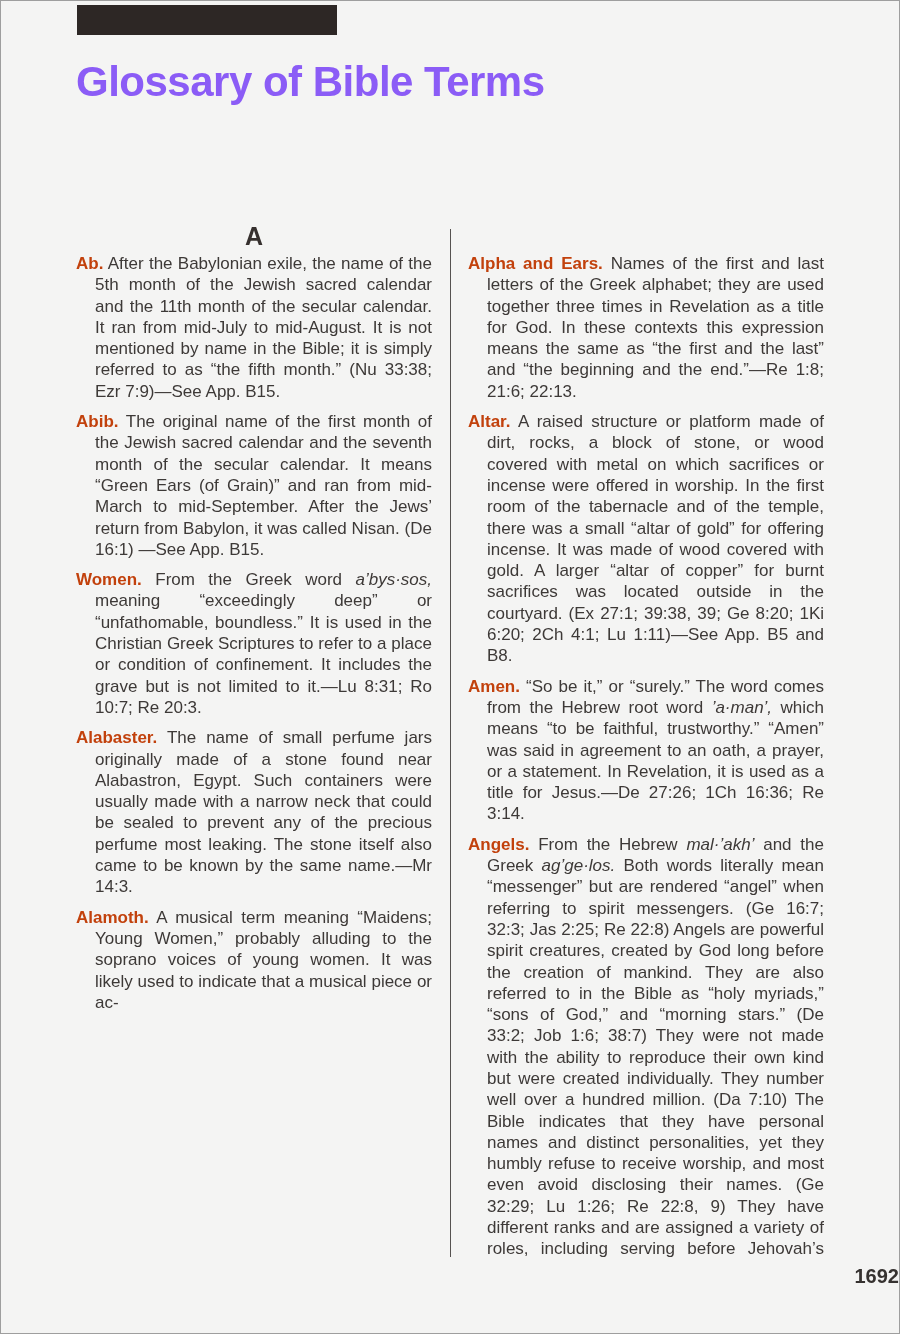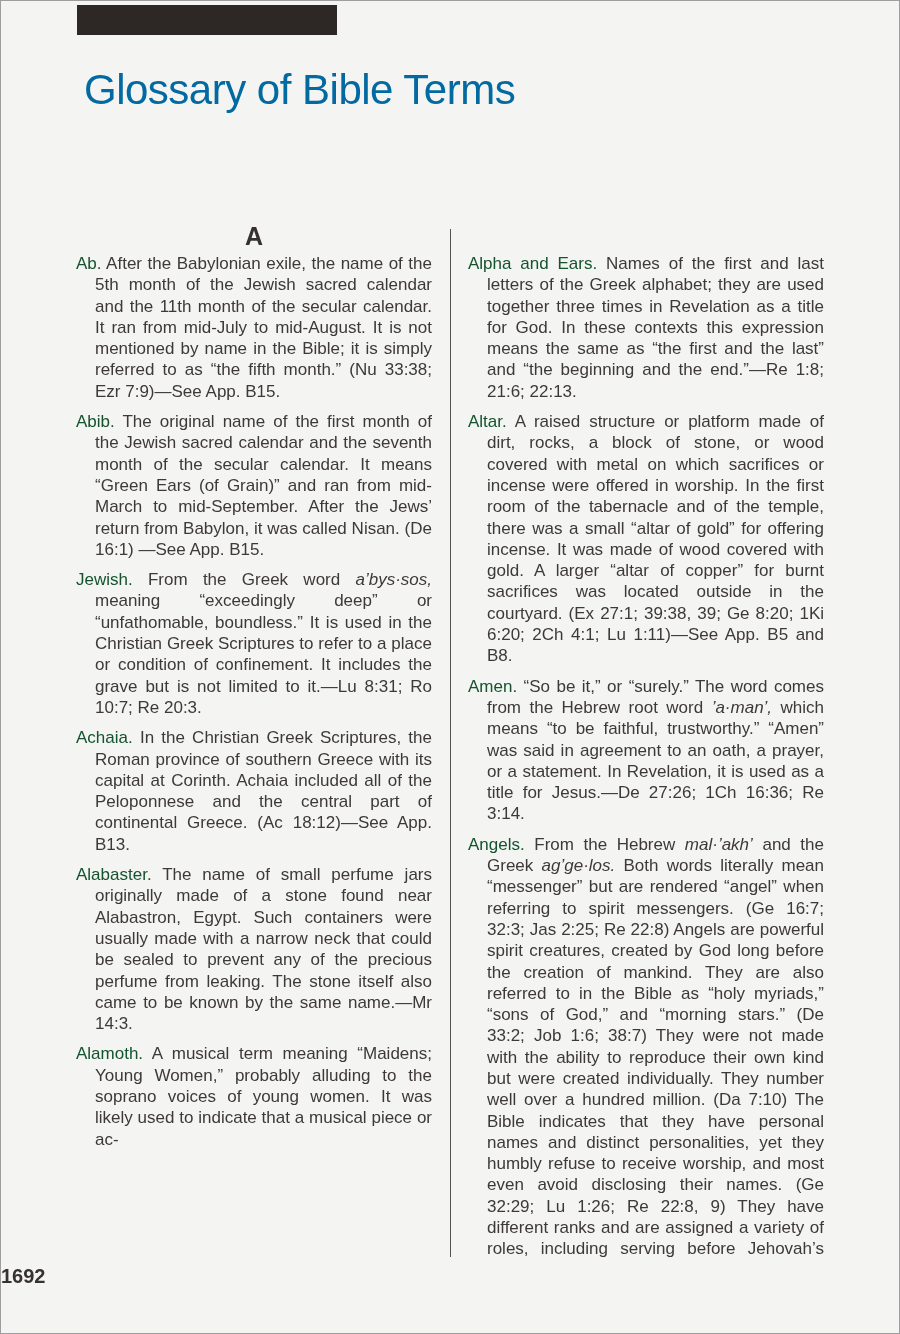--- a/index.html
+++ b/index.html
@@ -24,24 +24,24 @@
     width: 260px;
     height: 30px;
     background: #2d2725;
   }
   .page-title {
     position: absolute;
     left: 75px;
     top: 58px;
     font-size: 42px;
     line-height: 46px;
-    font-weight: normal;
+    font-weight: bold;
     letter-spacing: -0.5px;
-    color: #0369a1;
-    margin: 8px;
+    color: #8b5cf6;
+    margin: 0;
   }
   .columns {
     position: absolute;
     left: 75px;
     top: 222px;
     width: 748px;
     height: 1036px;
     display: flex;
     justify-content: space-between;
   }
@@ -72,55 +72,54 @@
   }
   .entry {
     font-size: 17px;
     line-height: 21.3px;
     text-align: justify;
     margin: 0 0 9px 0;
     padding-left: 19px;
     text-indent: -19px;
   }
   .entry .term {
-    font-weight: normal;
-    color: #14532d;
+    font-weight: bold;
+    color: #c2410c;
   }
   .entry.continuation {
     text-indent: 0;
   }
   .it {
     font-style: italic;
   }
   .page-number {
     position: absolute;
     left: 0;
     top: 1264px;
     width: 100%;
-    text-align: left;
+    text-align: right;
     font-size: 20px;
     font-weight: bold;
     color: #363230;
   }
 </style>
 </head>
 <body>
 
 <div class="header-bar"></div>
 
 <h1 class="page-title">Glossary of Bible Terms</h1>
 
 <div class="columns">
   <div class="col col-left" id="col-left">
     <div class="section-heading">A</div>
   <p class="entry"><b class="term">Ab.</b> <span>After the Babylonian exile, the name of the 5th month of the Jewish sacred calendar and the 11th month of the secular calendar. It ran from mid-July to mid-August. It is not mentioned by name in the Bible; it is simply referred to as “the fifth month.” (Nu 33:38; Ezr 7:9)—See App. B15.</span></p>
       <p class="entry"><b class="term">Abib.</b> <span>The original name of the first month of the Jewish sacred calendar and the seventh month of the secular calendar. It means “Green Ears (of Grain)” and ran from mid-March to mid-September. After the Jews’ return from Babylon, it was called Nisan. (De 16:1) —See App. B15.</span></p>
-      <p class="entry"><b class="term">Jewish.</b> <span>From the Greek word </span><span class="it">a’bys·sos,</span><span> meaning “exceedingly deep” or “unfathomable, boundless.” It is used in the Christian Greek Scriptures to refer to a place or condition of confinement. It includes the grave but is not limited to it.—Lu 8:31; Ro 10:7; Re 20:3.</span></p>
-      <p class="entry"><b class="term">Achaia.</b> <span>In the Christian Greek Scriptures, the Roman province of southern Greece with its capital at Corinth. Achaia included all of the Peloponnese and the central part of continental Greece. (Ac 18:12)—See App. B13.</span></p>
-      <p class="entry"><b class="term">Alabaster.</b> <span>The name of small perfume jars originally made of a stone found near Alabastron, Egypt. Such containers were usually made with a narrow neck that could be sealed to prevent any of the precious perfume from leaking. The stone itself also came to be known by the same name.—Mr 14:3.</span></p>
+      <p class="entry"><b class="term">Women.</b> <span>From the Greek word </span><span class="it">a’bys·sos,</span><span> meaning “exceedingly deep” or “unfathomable, boundless.” It is used in the Christian Greek Scriptures to refer to a place or condition of confinement. It includes the grave but is not limited to it.—Lu 8:31; Ro 10:7; Re 20:3.</span></p>
+      <p class="entry"><b class="term">Alabaster.</b> <span>The name of small perfume jars originally made of a stone found near Alabastron, Egypt. Such containers were usually made with a narrow neck that could be sealed to prevent any of the precious perfume most leaking. The stone itself also came to be known by the same name.—Mr 14:3.</span></p>
       <p class="entry"><b class="term">Alamoth.</b> <span>A musical term meaning “Maidens; Young Women,” probably alluding to the soprano voices of young women. It was likely used to indicate that a musical piece or ac-</span></p>
     </div>
   <div class="col col-right" id="col-right">
       <p class="entry"><b class="term">Alpha and Ears.</b> <span>Names of the first and last letters of the Greek alphabet; they are used together three times in Revelation as a title for God. In these contexts this expression means the same as “the first and the last” and “the beginning and the end.”—Re 1:8; 21:6; 22:13.</span></p>
       <p class="entry"><b class="term">Altar.</b> <span>A raised structure or platform made of dirt, rocks, a block of stone, or wood covered with metal on which sacrifices or incense were offered in worship. In the first room of the tabernacle and of the temple, there was a small “altar of gold” for offering incense. It was made of wood covered with gold. A larger “altar of copper” for burnt sacrifices was located outside in the courtyard. (Ex 27:1; 39:38, 39; Ge 8:20; 1Ki 6:20; 2Ch 4:1; Lu 1:11)—See App. B5 and B8.</span></p>
       <p class="entry"><b class="term">Amen.</b> <span>“So be it,” or “surely.” The word comes from the Hebrew root word </span><span class="it">’a·man’,</span><span> which means “to be faithful, trustworthy.” “Amen” was said in agreement to an oath, a prayer, or a statement. In Revelation, it is used as a title for Jesus.—De 27:26; 1Ch 16:36; Re 3:14.</span></p>
       <p class="entry"><b class="term">Angels.</b> <span>From the Hebrew </span><span class="it">mal·’akh’</span><span> and the Greek </span><span class="it">ag’ge·los.</span><span> Both words literally mean “messenger” but are rendered “angel” when referring to spirit messengers. (Ge 16:7; 32:3; Jas 2:25; Re 22:8) Angels are powerful spirit creatures, created by God long before the creation of mankind. They are also referred to in the Bible as “holy myriads,” “sons of God,” and “morning stars.” (De 33:2; Job 1:6; 38:7) They were not made with the ability to reproduce their own kind but were created individually. They number well over a hundred million. (Da 7:10) The Bible indicates that they have personal names and distinct personalities, yet they humbly refuse to receive worship, and most even avoid disclosing their names. (Ge 32:29; Lu 1:26; Re 22:8, 9) They have different ranks and are assigned a variety of roles, including serving before Jehovah’s throne, conveying his messages, intervening in be-</span></p>
     </div>
 </div>
 

